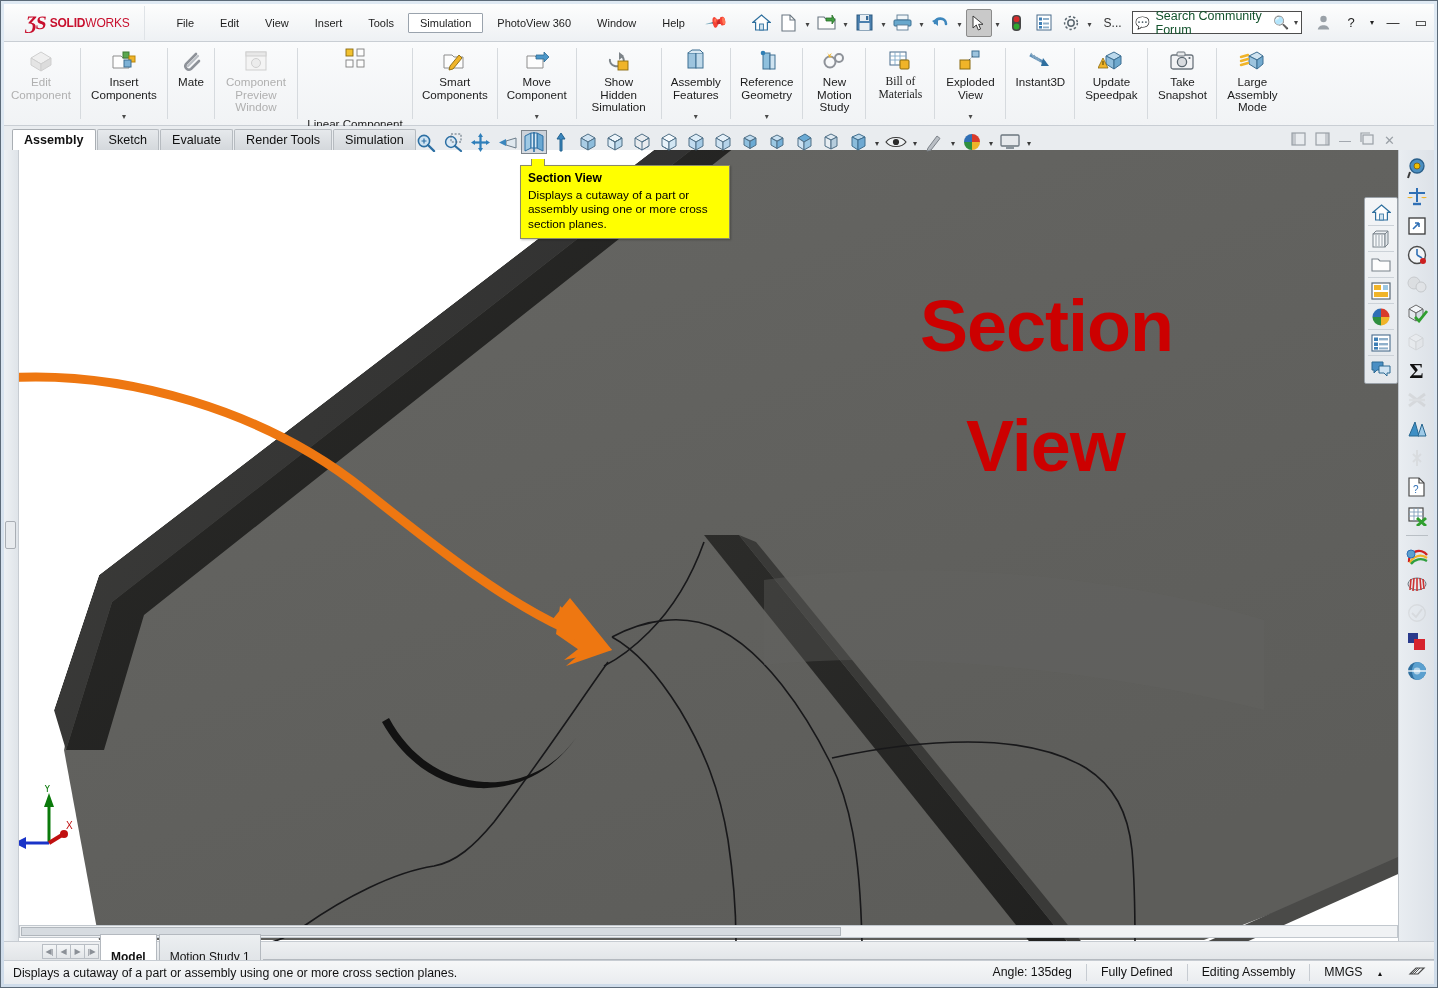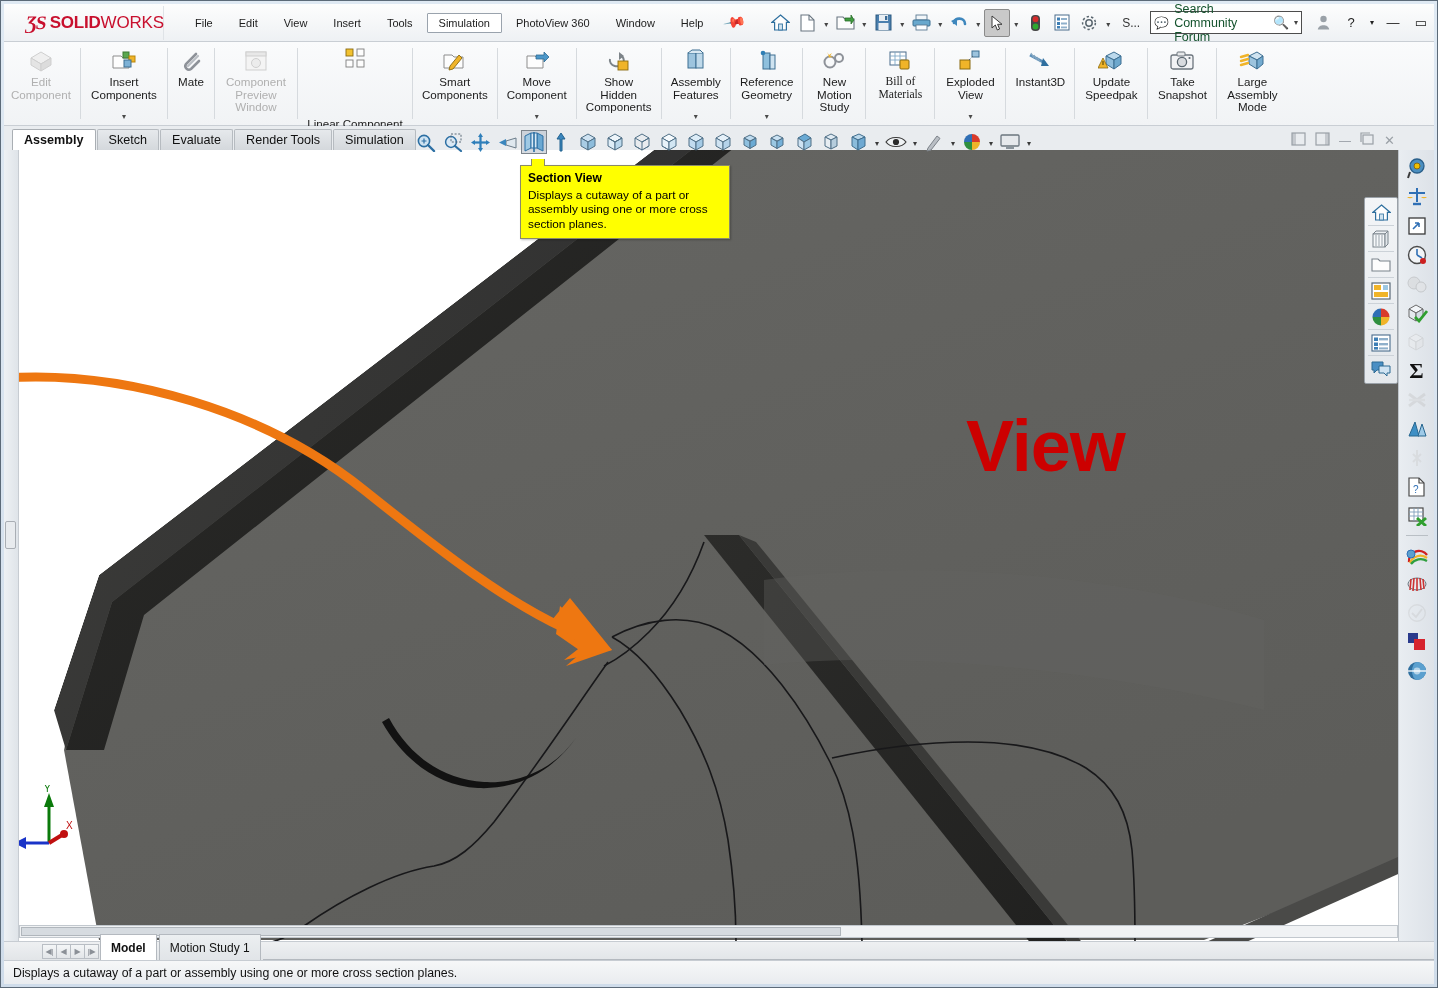--- a/index.html
+++ b/index.html
@@ -30,21 +30,21 @@
     position:relative;
   }
   .logo .ds{
     font-family:"Liberation Serif",serif;
     font-weight:bold;font-size:19px;color:#c8102e;
     letter-spacing:-1px;
     transform:skewX(-9deg);
     display:inline-block;
   }
   .logo .sw{
-    font-weight:bold;font-size:17px;color:#c8102e;
+    font-weight:bold;font-size:12px;color:#c8102e;
     margin-left:4px;letter-spacing:-.2px;
   }
   .logo .sw i{font-style:normal;font-weight:normal;}
   .menu{display:flex;align-items:center;margin-left:18px;height:100%;}
   .menu .mi{
     font-size:11px;color:#1c1c1c;padding:3px 11px;margin:0 1px;
     border:1px solid transparent;border-radius:1px;white-space:nowrap;
   }
   .menu .mi.active{
     border:1px solid #9aa3ad;background:#ffffff;
@@ -181,21 +181,21 @@
     border-top:1px solid #c7ccd2;
     display:flex;align-items:center;box-sizing:border-box;
   }
   .navbtns{display:flex;margin-left:38px;}
   .navbtns span{
     width:15px;height:15px;display:flex;align-items:center;justify-content:center;
     font-size:8px;color:#8b9097;background:linear-gradient(#f4f6f7,#e3e6e9);
     border:1px solid #b9bec4;margin-right:-1px;box-sizing:border-box;
   }
   .stab{
-    font-size:12px;color:#111;padding:6px 10px;height:35px;line-height:15px;
+    font-size:12px;color:#111;padding:15px 10px;height:35px;line-height:15px;
     background:linear-gradient(#eceff1,#dde1e5);border:1px solid #b4b9bf;
     margin-left:2px;box-sizing:border-box;
   }
   .stab.active{background:#fff;font-weight:bold;}
   .stabfill{flex:1;height:17px;border-bottom:1px solid #b4b9bf;margin-left:2px;}
   .statusbar{
     position:absolute;left:3px;right:3px;bottom:3px;height:24px;
     background:linear-gradient(#f6f7f8,#e9ecef);
     border-top:1px solid #c7ccd2;
     display:flex;align-items:center;box-sizing:border-box;
@@ -432,21 +432,21 @@
     <div class="rbtn" style="min-width:80px;">
       <div class="ico">
         <svg width="26" height="24" viewBox="0 0 26 24">
             <path d="M4 10 a7 6 0 1 0 10 -4" fill="none" stroke="#7d8489" stroke-width="2"></path>
             <path d="M13 3 L18 7 L13 11 Z" fill="#7d8489"></path>
             <rect x="12" y="12" width="10" height="9" fill="#f0b429" stroke="#8a6a10" stroke-width=".9"></rect>
           </svg>
       </div>
       <div class="lbl">Show
 Hidden
-Components</div>
+Simulation</div>
     </div>
     <div class="rsep"></div>
 
     <div class="rbtn" style="min-width:62px;">
       <div class="ico">
         <svg width="26" height="24" viewBox="0 0 26 24">
             <rect x="5" y="4" width="8" height="15" fill="#9dc4de" stroke="#3d6f92"></rect>
             <rect x="13" y="4" width="7" height="15" fill="#bfd9ea" stroke="#3d6f92"></rect>
             <path d="M5 4 L9 1 L17 1 L20 4" fill="#d9e8f2" stroke="#3d6f92"></path>
           </svg>
@@ -627,20 +627,21 @@
 
       <path d="M 760 430 C 900 410, 1100 420, 1260 470 L 1260 560 C 1100 520, 900 500, 760 515 Z" fill="#636360" opacity="0.35"></path>
 
       <g>
         <path d="M 0 228 C 120 220, 260 260, 360 340 C 440 404, 500 450, 560 478" fill="none" stroke="#ee7711" stroke-width="9" stroke-linecap="round"></path>
         <path d="M 608 500 L 556 456 L 552 484 L 578 502 L 562 516 Z" fill="#ee7711"></path>
         <path d="M 608 500 L 566 448 L 548 470 L 578 496 L 560 510 Z" fill="#ee7711"></path>
       </g>
     </svg>
 
+    <div class="anno" style="left:916px;top:135px;font-size:72px;letter-spacing:-1px;">Section</div>
     <div class="anno" style="left:962px;top:255px;font-size:72px;letter-spacing:-1px;">View</div>
 
     <svg style="position:absolute;left:8px;bottom:90px;" width="72" height="66" viewBox="0 0 72 66">
       <line x1="37" y1="58" x2="37" y2="18" stroke="#0b7a0b" stroke-width="3"></line>
       <polygon points="37,8 32,22 42,22" fill="#0b7a0b"></polygon>
       <text x="32" y="7" font-size="10" fill="#0b7a0b" font-family="Liberation Sans, sans-serif">Y</text>
       <line x1="37" y1="58" x2="9" y2="58" stroke="#1a34c8" stroke-width="3"></line>
       <polygon points="2,58 14,52 14,64" fill="#1a34c8"></polygon>
       <text x="1" y="54" font-size="10" fill="#1a34c8" font-family="Liberation Sans, sans-serif">Z</text>
       <line x1="37" y1="58" x2="50" y2="50" stroke="#c01010" stroke-width="4"></line>
@@ -1025,15 +1026,30 @@
       <span>▶</span>
       <span>|▶</span>
     </div>
     <div class="stab active">Model</div>
     <div class="stab">Motion Study 1</div>
     <div class="stabfill"></div>
   </div>
 
   <div class="statusbar">
     <div class="msg">Displays a cutaway of a part or assembly using one or more cross section planes.</div>
+    <div class="right">
+      <div class="cell nb">Angle: 135deg</div>
+      <div class="cell">Fully Defined</div>
+      <div class="cell">Editing Assembly</div>
+      <div class="cell">
+        <span>MMGS</span>
+        <span style="font-size:8px;margin-left:12px;">▴</span>
+      </div>
+      <div class="grip">
+        <svg width="18" height="15" viewBox="0 0 18 15">
+            <path d="M2 10 L8 4 L16 4 L10 10 Z" fill="none" stroke="#4a4a4a" stroke-width="1.2"></path>
+            <path d="M4 10 L10 4 M6 10 L12 4" stroke="#4a4a4a" stroke-width=".9"></path>
+          </svg>
+      </div>
+    </div>
   </div>
 
 </div>
 
 </body></html>

